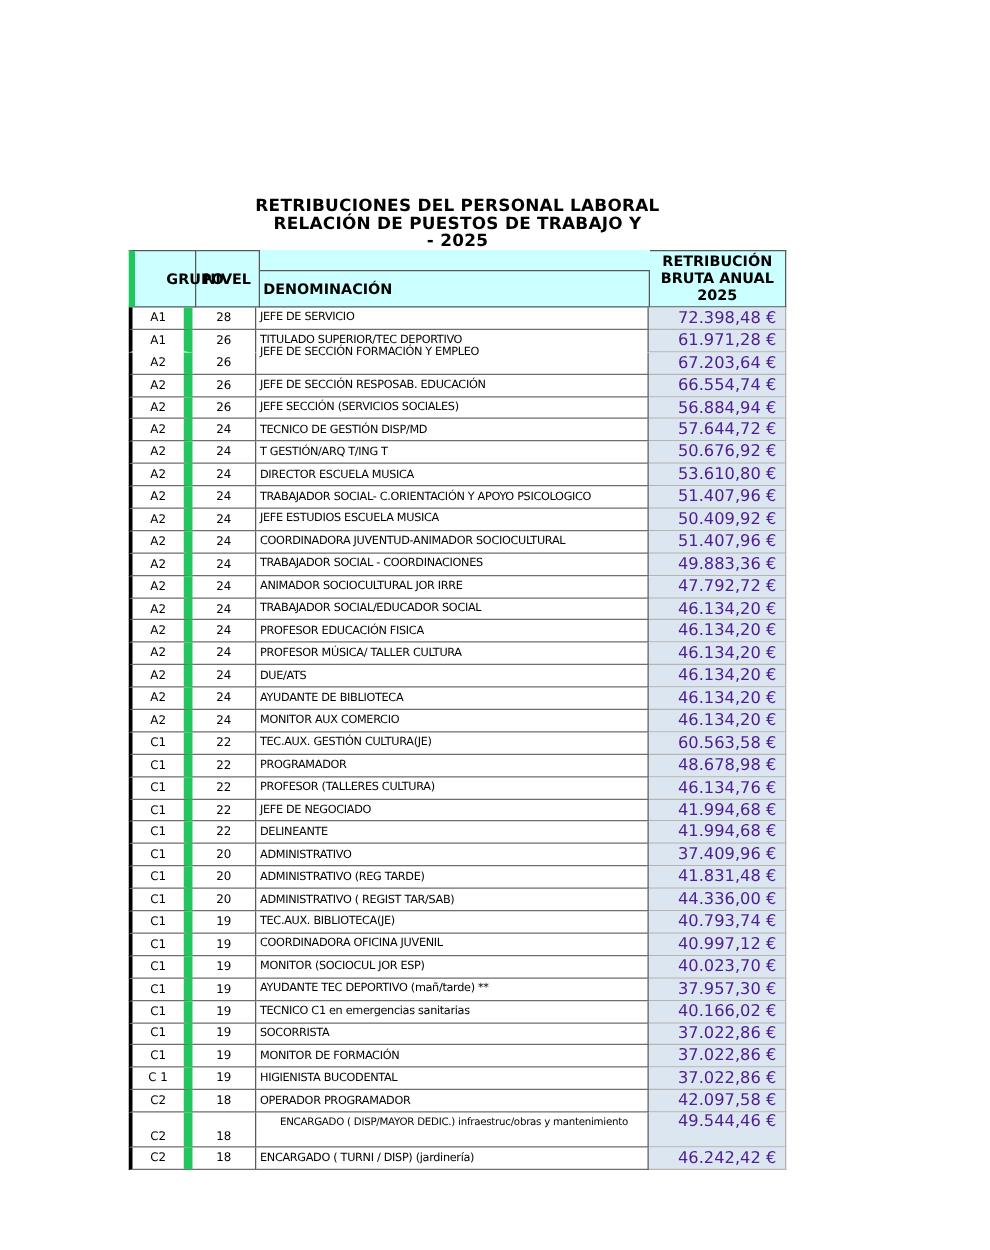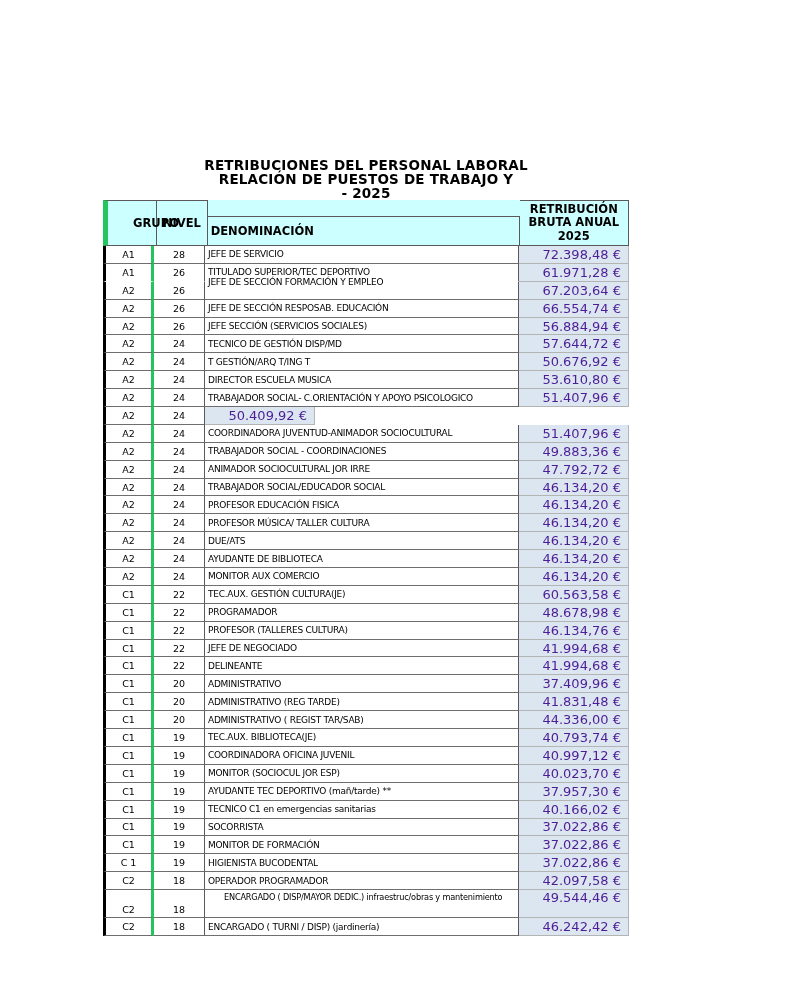--- a/index.html
+++ b/index.html
@@ -23,21 +23,21 @@
                border-right:1px solid #595959;font-weight:bold;font-size:11.5px;}
   .thead .c-grupo{border-left:5px solid #22c55e;padding-left:48px;}
   .thead .c-denom{padding-left:3px;margin-top:16px;}
   .thead .c-value{justify-content:center;text-align:center;white-space:pre-line;
                   line-height:13.5px;padding:0 2px;}
 
   
   .tbody{width:526px;}
   .row{display:flex;height:17.9px;position:relative;}
   .row .cell{font-size:9px;}
-  .row .c-grupo{border-left:3px solid #000;border-right:3px solid #22c55e;
+  .row .c-grupo{border-left:3px solid #000;border-right:7px solid #22c55e;
                 border-bottom:1px solid #6e6e6e;font-size:9.5px;}
   .row .c-nivel{border-right:1px solid #595959;border-bottom:1px solid #6e6e6e;font-size:9.5px;}
   .row .c-denom{border-right:1px solid #595959;border-bottom:1px solid #6e6e6e;}
   .row .c-denom .txt{white-space:nowrap;letter-spacing:-0.25px;}
   .row .c-value{background:#DCE6F1;border-right:1px solid #B4B4B4;
                 border-bottom:1px solid #B4B4B4;font-size:13px;color:#4c1d95;}
   .row .c-value .txt{white-space:nowrap;}
 
   
   .row.f-no-bottom .c-grupo,
@@ -209,20 +209,23 @@
           </div>
   </div>
 
   <div class="row">
     <div class="cell c-grupo">
             <span class="txt">A2</span>
           </div>
     <div class="cell c-nivel">
             <span class="txt">24</span>
           </div>
+    <div class="cell c-denom">
+            <span class="txt">JEFE ESTUDIOS ESCUELA MUSICA</span>
+          </div>
     <div class="cell c-value">
             <span class="txt">50.409,92 €</span>
           </div>
   </div>
 
   <div class="row">
     <div class="cell c-grupo">
             <span class="txt">A2</span>
           </div>
     <div class="cell c-nivel">

